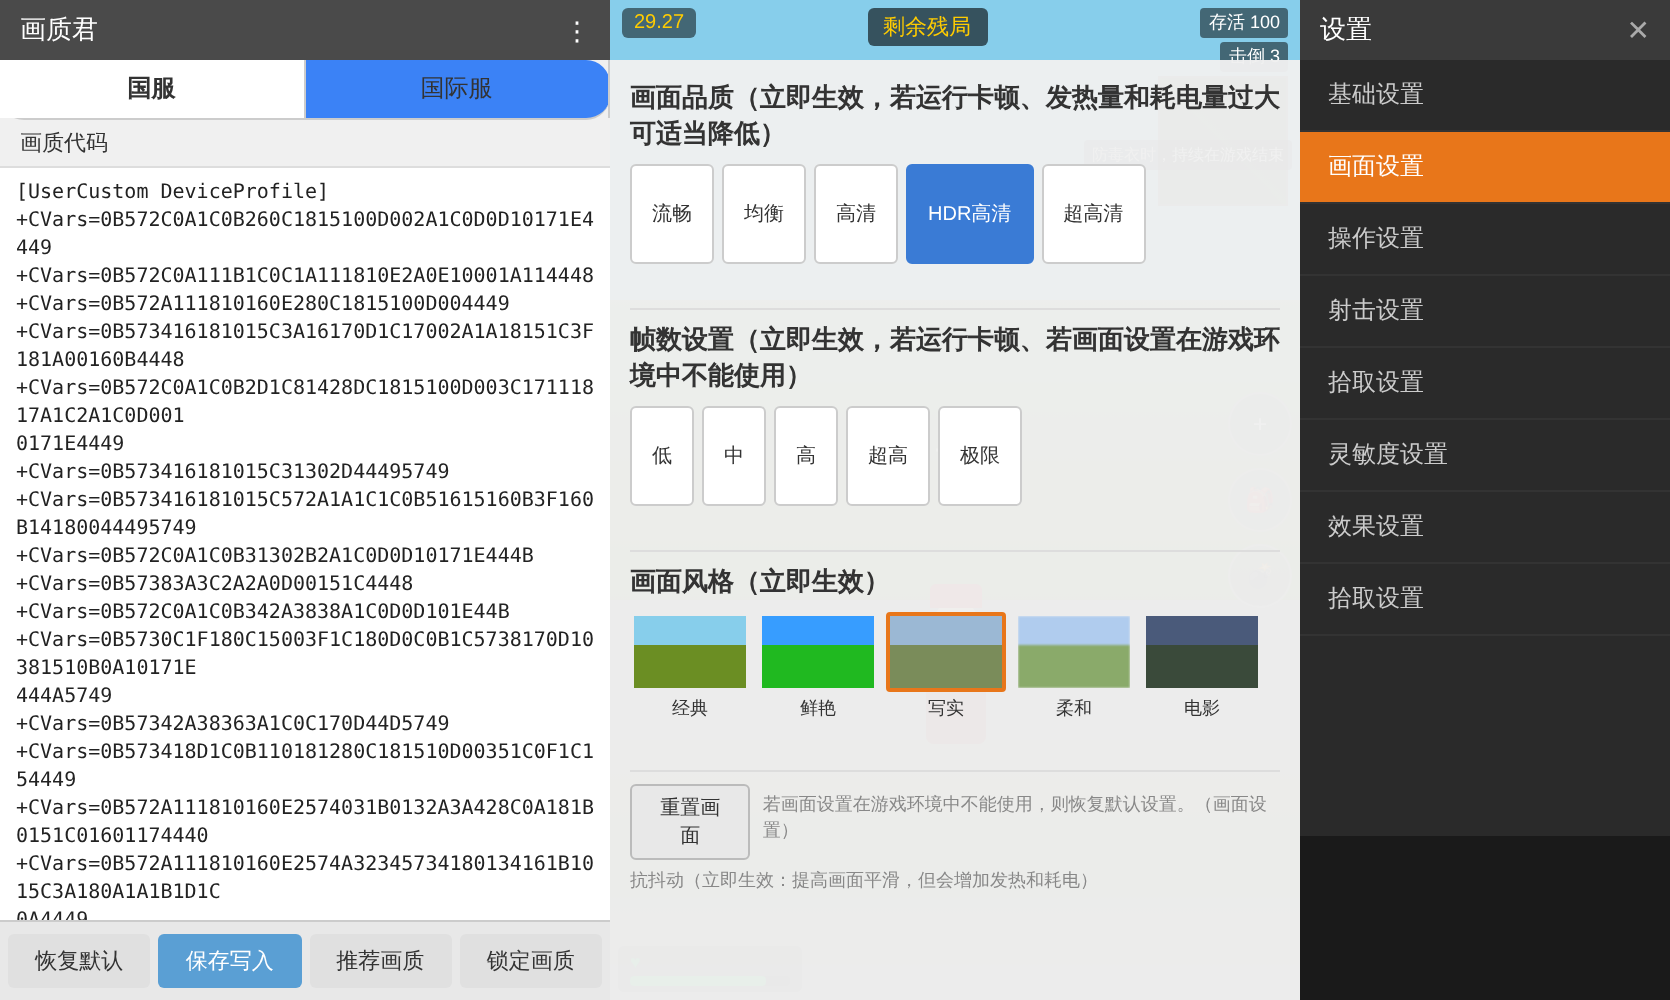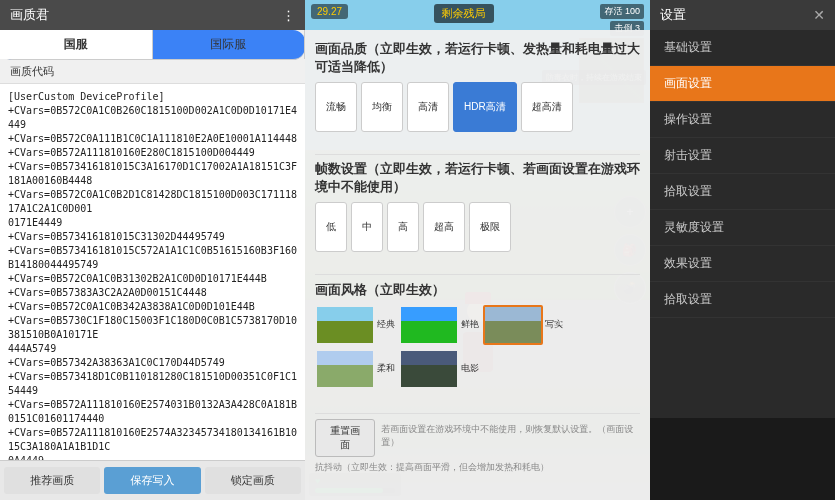--- a/index.html
+++ b/index.html
@@ -365,21 +365,21 @@
 
     .preview-grid {
       display: flex;
       gap: 4px;
       flex-wrap: wrap;
       margin-bottom: 8px;
     }
 
     .preview-item {
       display: flex;
-      flex-direction: row;
+      flex-direction: column;
       align-items: center;
       gap: 2px;
       justify-content: center;
     }
 
     .preview-thumb {
       width: 60px;
       height: 40px;
       border: 2px solid transparent;
       border-radius: 2px;
@@ -556,22 +556,23 @@
 +CVars=1F16151018E1C5734101735363D4449
 +CVars=0B573418013181700A16090B4449
 +CVars=0B573792C8382F1C080A10161744AC
 +CVars=0B573416181015C1514A010940951C2A111810B1C0B4449
 +CVars=0B572C0A1C0B3D0380D1C010161017444AC
 +CVars=0B57281C81C0B1014101E5729161652A100000001A154449
 +CVars=0B5734161018151C1A001409151C2A11181D1C0B4449
 +CVars=0B572C0A1C0B1C307C4A01016280B1C1017003510E110D0A
 4449</div>
   <div class="bottom-buttons">
+    <button class="btn btn-restore">恢复默认</button>
+    <button class="btn btn-save">保存写入</button>
     <button class="btn btn-recommend">推荐画质</button>
-    <button class="btn btn-save">保存写入</button>
     <button class="btn btn-lock">锁定画质</button>
   </div>
 </div>
 
 <div class="game-bg">
   <div class="game-canvas">
 
     <div class="hud-top">
       <div style="display:flex; flex-direction:column; gap:3px;justify-content:flex-end;">
         <div class="hud-score">

